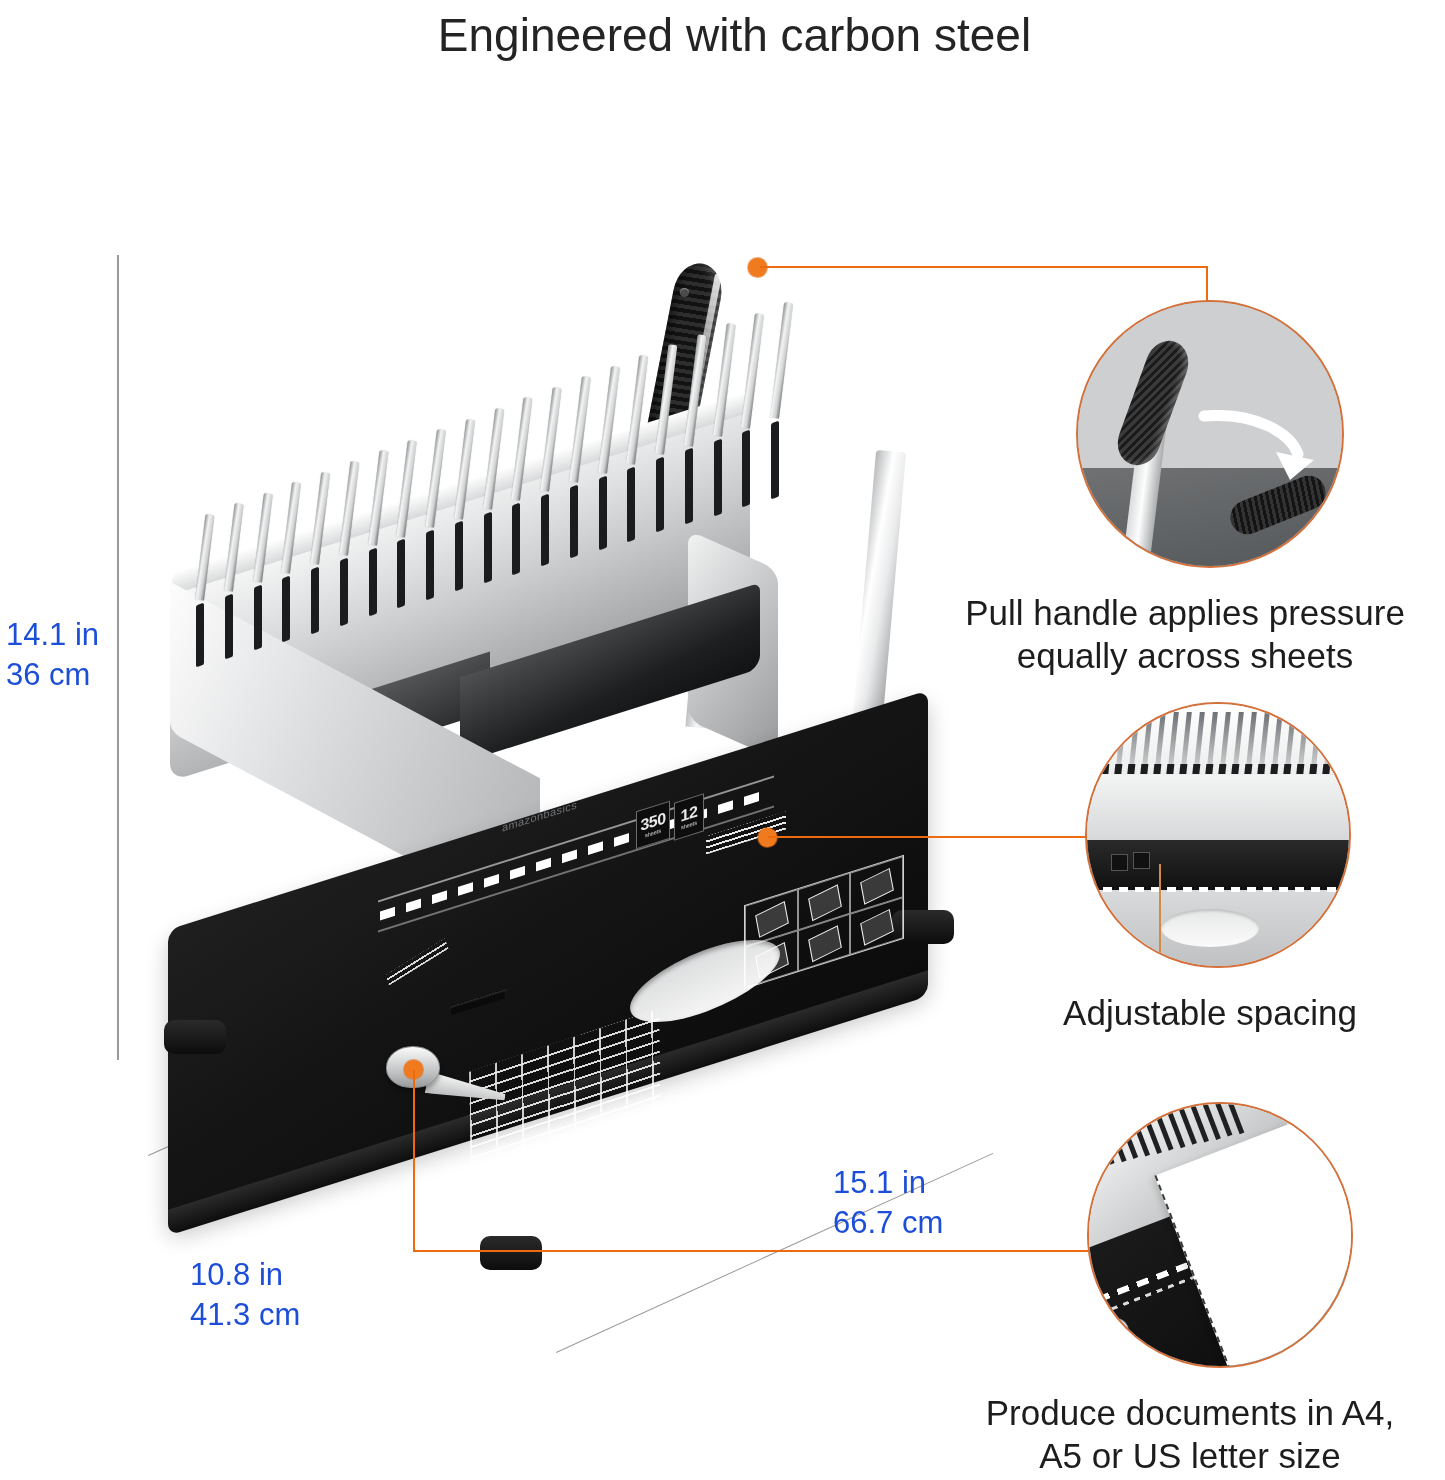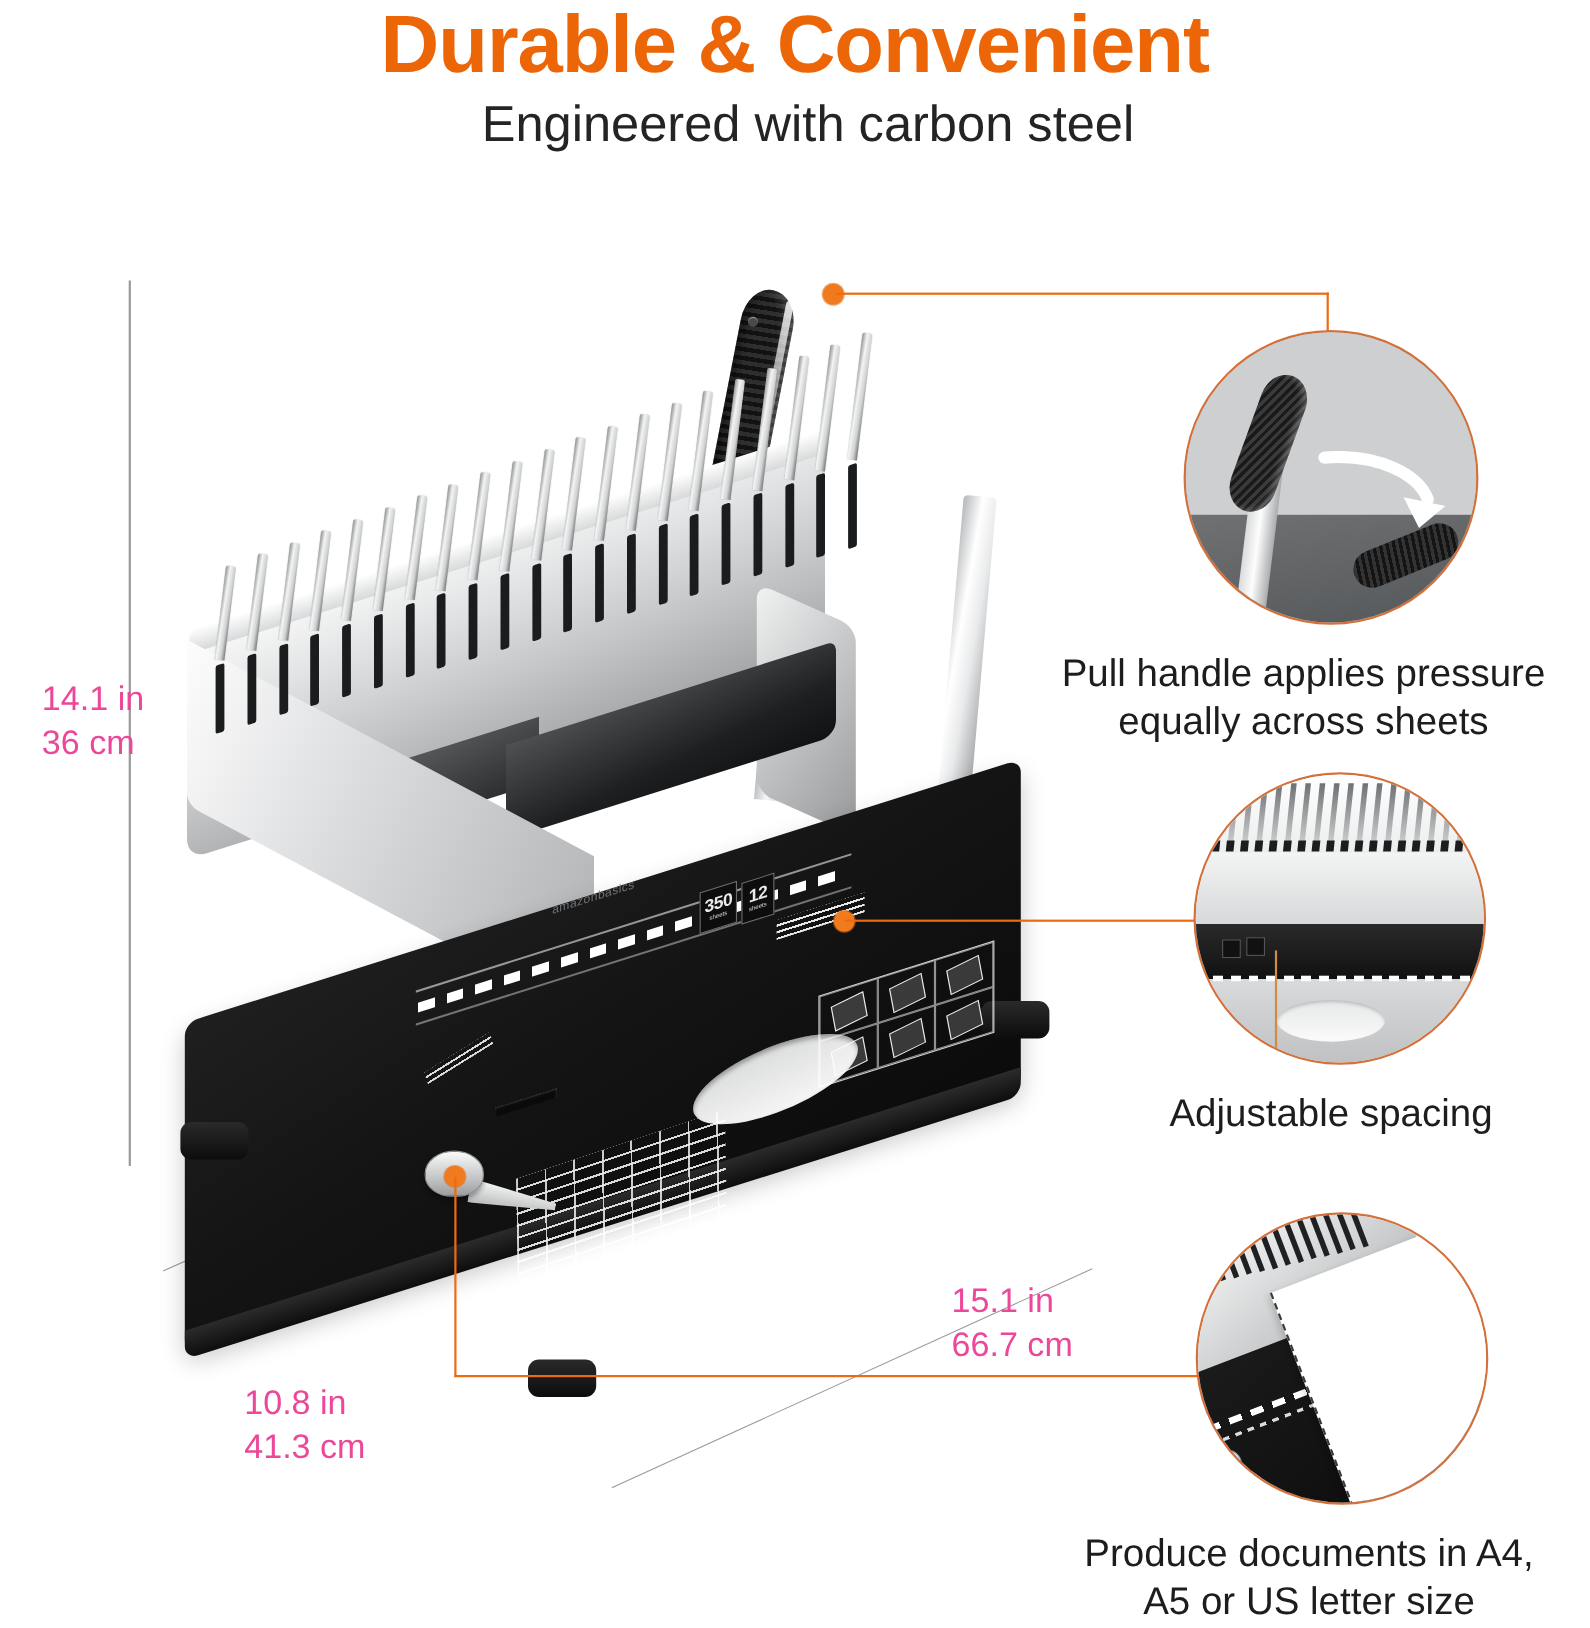--- a/index.html
+++ b/index.html
@@ -28,21 +28,21 @@
   #guide-vert { left:117px; top:255px; width:1.6px; height:805px; }
   #guide-diag-left {
     left:148px; top:1155px; width:250px; height:1.4px;
     transform-origin:0 0; transform:rotate(-24deg); background:#9a9a9a;
   }
   #guide-diag-right {
     left:556px; top:1352px; width:480px; height:1.4px;
     transform-origin:0 0; transform:rotate(-24.5deg); background:#9a9a9a;
   }
 
-  .dim-label { position:absolute; font-size:31px; line-height:1.28; color:#ec4899;margin-left:32px; }
+  .dim-label { position:absolute; font-size:31px; line-height:1.28; color:#1d4ed8; }
   #dim-height { left:6px; top:615px; text-align:left; }
   #dim-depth  { left:190px; top:1255px; text-align:left; }
   #dim-width  { left:833px; top:1163px; text-align:left; }
 
   
   .conn { position:absolute; background:#EE6A10; }
   .conn-dot {
     position:absolute; width:19px; height:19px; border-radius:50%;
     background:#F07A1E; box-shadow:0 0 0 1px rgba(230,100,10,.55);
   }
@@ -324,21 +324,20 @@
   #brand {
     position:absolute; left:352px; top:560px;
     transform:skewY(-17.5deg);
     font-size:11px; color:#7e8082; letter-spacing:.4px; opacity:.85;
   }
 </style>
 </head>
 <body>
 
 <div id="header">
-  <div id="title">Durable &amp; Convenient</div>
   <div id="subtitle">Engineered with carbon steel</div>
 </div>
 
 <div class="guide" id="guide-vert"></div>
 <div class="guide" id="guide-diag-left"></div>
 <div class="guide" id="guide-diag-right"></div>
 
 <div class="dim-label" id="dim-height">
   <div>14.1 in</div>
   <div>36 cm</div>

